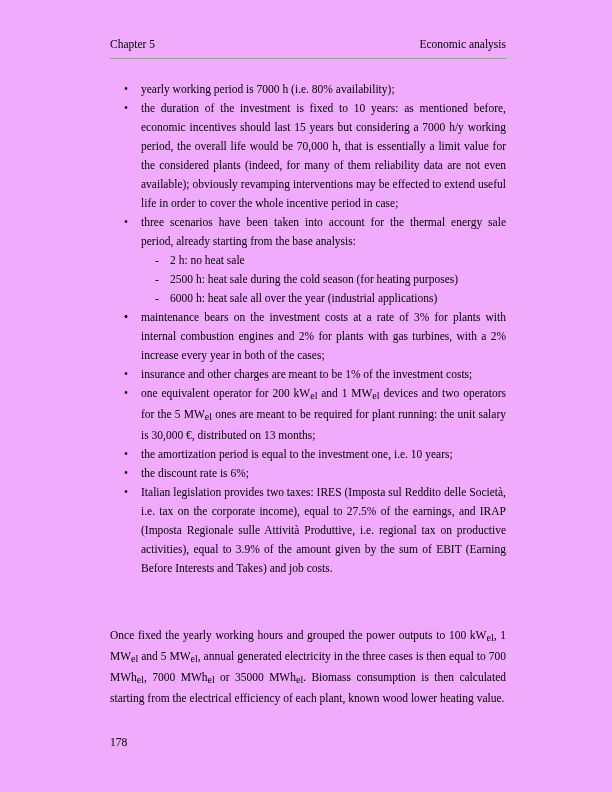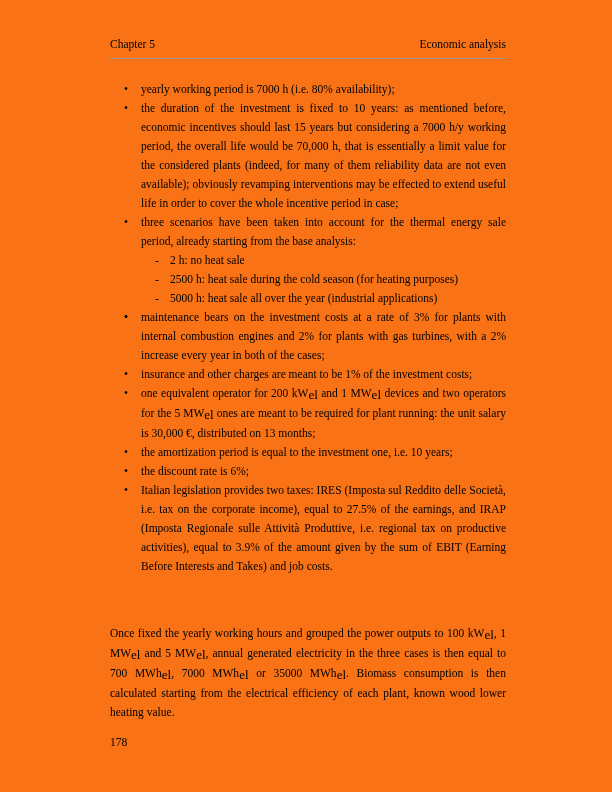--- a/index.html
+++ b/index.html
@@ -4,35 +4,35 @@
 <style>
   * { margin: 0; padding: 0; box-sizing: border-box; }
   html, body { background: #ffffff; }
   body {
     width: 612px; height: 792px;
     font-family: "Liberation Serif", serif;
     color: #000000;
     position: relative;
     overflow: hidden;
   }
-  .page { position: absolute; inset: 0; background: #f97316; }
+  .page { position: absolute; inset: 0; background: #f0abfc; }
   .content { position: absolute; left: 110px; width: 396px; top: 38px; }
   .header-row {
     display: flex; justify-content: space-between;
     font-size: 11.5px; line-height: 13px;
   }
   .header-rule { border: 0; border-top: 1px solid #9a9a9a; margin-top: 7px; }
   .list { margin-top: 21px; font-size: 11.5px; line-height: 19px; }
   .bullet-item { position: relative; padding-left: 31px; text-align: justify; }
   .bullet-item .marker { position: absolute; left: 14px; }
   .sub-list { }
   .sub-item { position: relative; padding-left: 60px; text-align: left; }
   .sub-item .marker { position: absolute; left: 45px; }
   .paragraph { font-size: 11.5px; line-height: 19px; text-align: justify; margin-top: 48px; }
-  .sub { font-size: 13px; vertical-align: -2px; letter-spacing: 0; }
+  .sub { font-size: 10px; vertical-align: -2px; letter-spacing: 0; }
   .page-number { position: absolute; left: 110px; top: 736px; font-size: 11.5px; }
 </style>
 </head>
 <body>
 
 <div class="page">
   <div class="content">
 
     <div class="header-row">
       <span>Chapter 5</span>
@@ -60,21 +60,21 @@
         <div class="sub-item">
           <span class="marker">-</span>
           <span>2 h: no heat sale</span>
         </div>
         <div class="sub-item">
           <span class="marker">-</span>
           <span>2500 h: heat sale during the cold season (for heating purposes)</span>
         </div>
         <div class="sub-item">
           <span class="marker">-</span>
-          <span>5000 h: heat sale all over the year (industrial applications)</span>
+          <span>6000 h: heat sale all over the year (industrial applications)</span>
         </div>
       </div>
 
       <div class="bullet-item">
         <span class="marker">•</span>
       </div>
 
       <div class="bullet-item">
         <span class="marker">•</span>
         <span>maintenance bears on the investment costs at a rate of 3% for plants with internal combustion engines and 2% for plants with gas turbines, with a 2% increase every year in both of the cases;</span>

